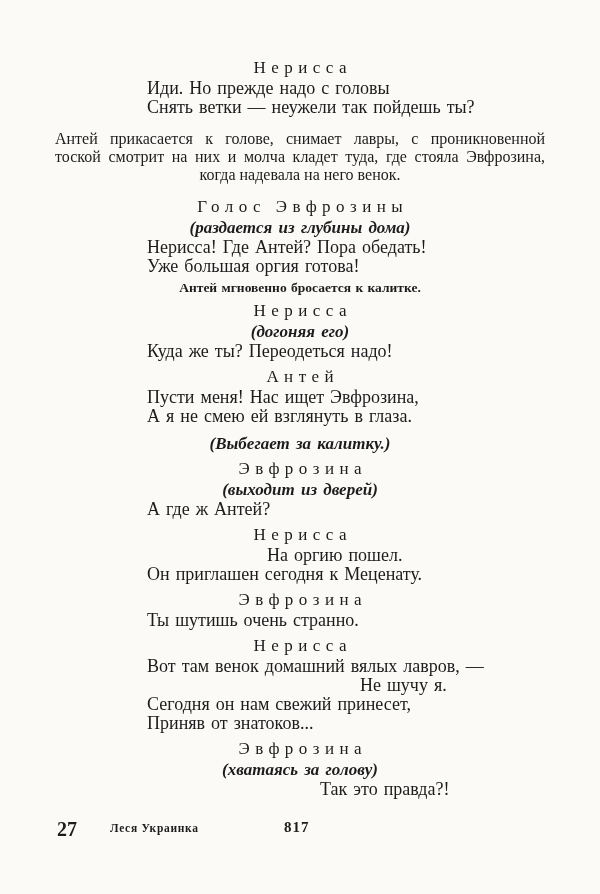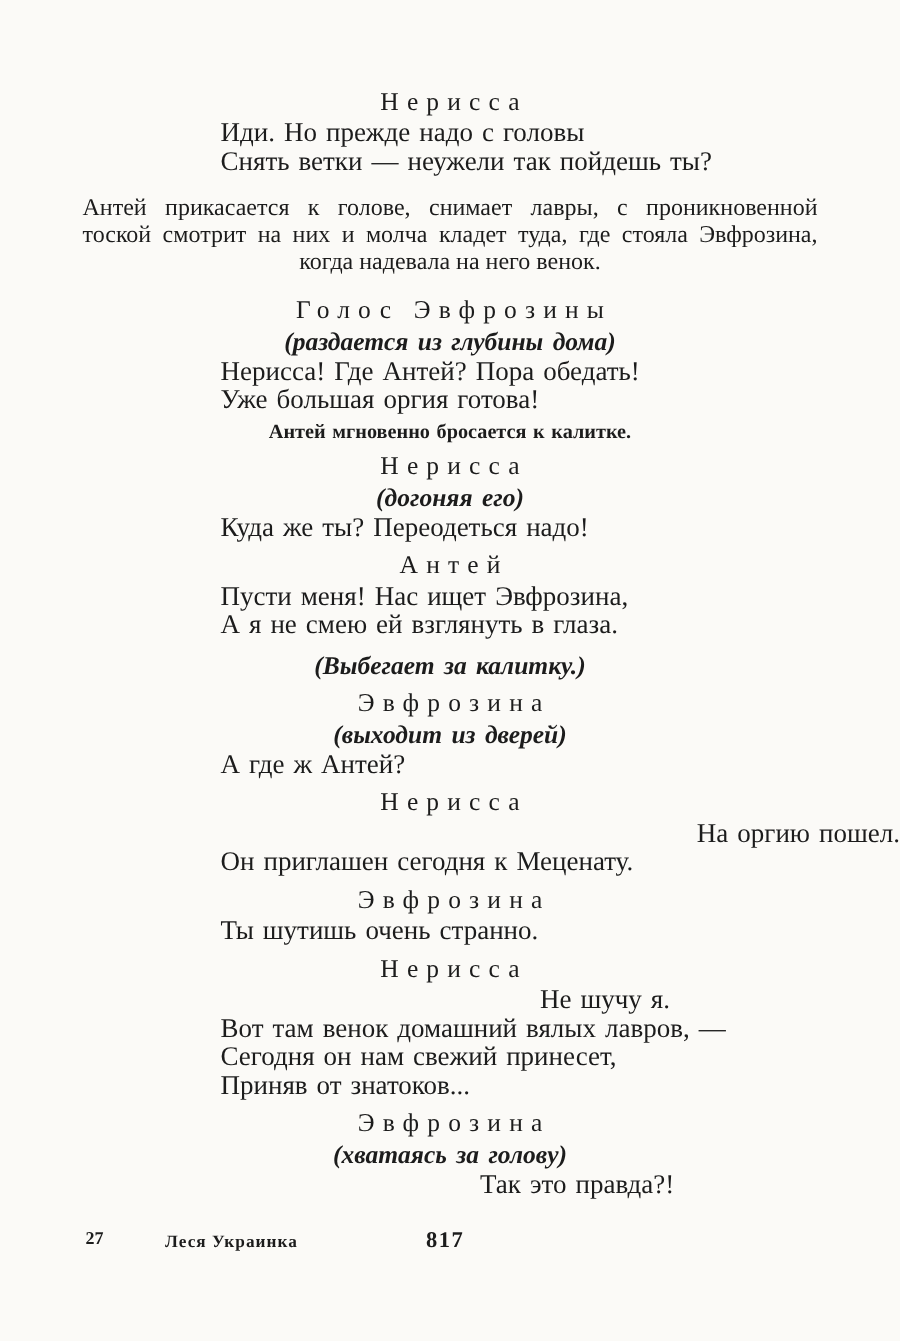--- a/index.html
+++ b/index.html
@@ -19,38 +19,38 @@
   }
   .speaker{
     font-size:17px;line-height:19px;font-weight:400;
     letter-spacing:.32em;padding-left:.32em;
     text-align:center;margin:6px 0 2px;
   }
   .verse{
     font-size:18px;line-height:19px;font-weight:400;
     margin-left:147px;word-spacing:1.5px;
   }
-  .ind-a{margin-left:267px;text-align:right;}
+  .ind-a{margin-left:267px;}
   .ind-b{margin-left:360px;}
   .ind-c{margin-left:320px;}
   .note{
     font-style:italic;font-weight:700;
     font-size:17px;line-height:19px;
     text-align:center;margin:1px 0;word-spacing:2px;font-family:Liberation Serif, serif;
   }
   .gap-top{margin-top:8px;}
   .stage{
     font-weight:700;font-size:13.5px;line-height:15px;
     text-align:center;margin:4px 0;word-spacing:1px;
   }
   .stage-block{margin:13px 0;padding:0 55px;}
   .stage-block .jl{text-align:justify;text-align-last:justify;}
   .stage-block .cl{text-align:center;}
   .footer{position:absolute;top:818px;left:0;width:100%;height:24px;}
-  .sig{position:absolute;left:57px;top:0;font-weight:700;font-size:12px;}
+  .sig{position:absolute;left:57px;top:0;font-weight:700;font-size:20px;}
   .author{position:absolute;left:110px;top:4px;font-weight:700;font-size:11.5px;letter-spacing:.06em;}
   .pageno{position:absolute;left:284px;top:1px;font-weight:700;font-size:15px;letter-spacing:1px;}
 </style>
 </head>
 <body>
 
 <div class="page">
 
   <div class="speaker">Нерисса</div>
   <div class="verse">Иди. Но прежде надо с головы</div>
@@ -83,22 +83,22 @@
   <div class="verse">А где ж Антей?</div>
 
   <div class="speaker">Нерисса</div>
   <div class="verse ind-a">На оргию пошел.</div>
   <div class="verse">Он приглашен сегодня к Меценату.</div>
 
   <div class="speaker">Эвфрозина</div>
   <div class="verse">Ты шутишь очень странно.</div>
 
   <div class="speaker">Нерисса</div>
+  <div class="verse">Вот там венок домашний вялых лавров, —</div>
   <div class="verse ind-b">Не шучу я.</div>
-  <div class="verse">Вот там венок домашний вялых лавров, —</div>
   <div class="verse">Сегодня он нам свежий принесет,</div>
   <div class="verse">Приняв от знатоков...</div>
 
   <div class="speaker">Эвфрозина</div>
   <div class="note">(хватаясь за голову)</div>
   <div class="verse ind-c">Так это правда?!</div>
 
   <div class="footer">
     <span class="sig">27</span>
     <span class="author">Леся Украинка</span>

